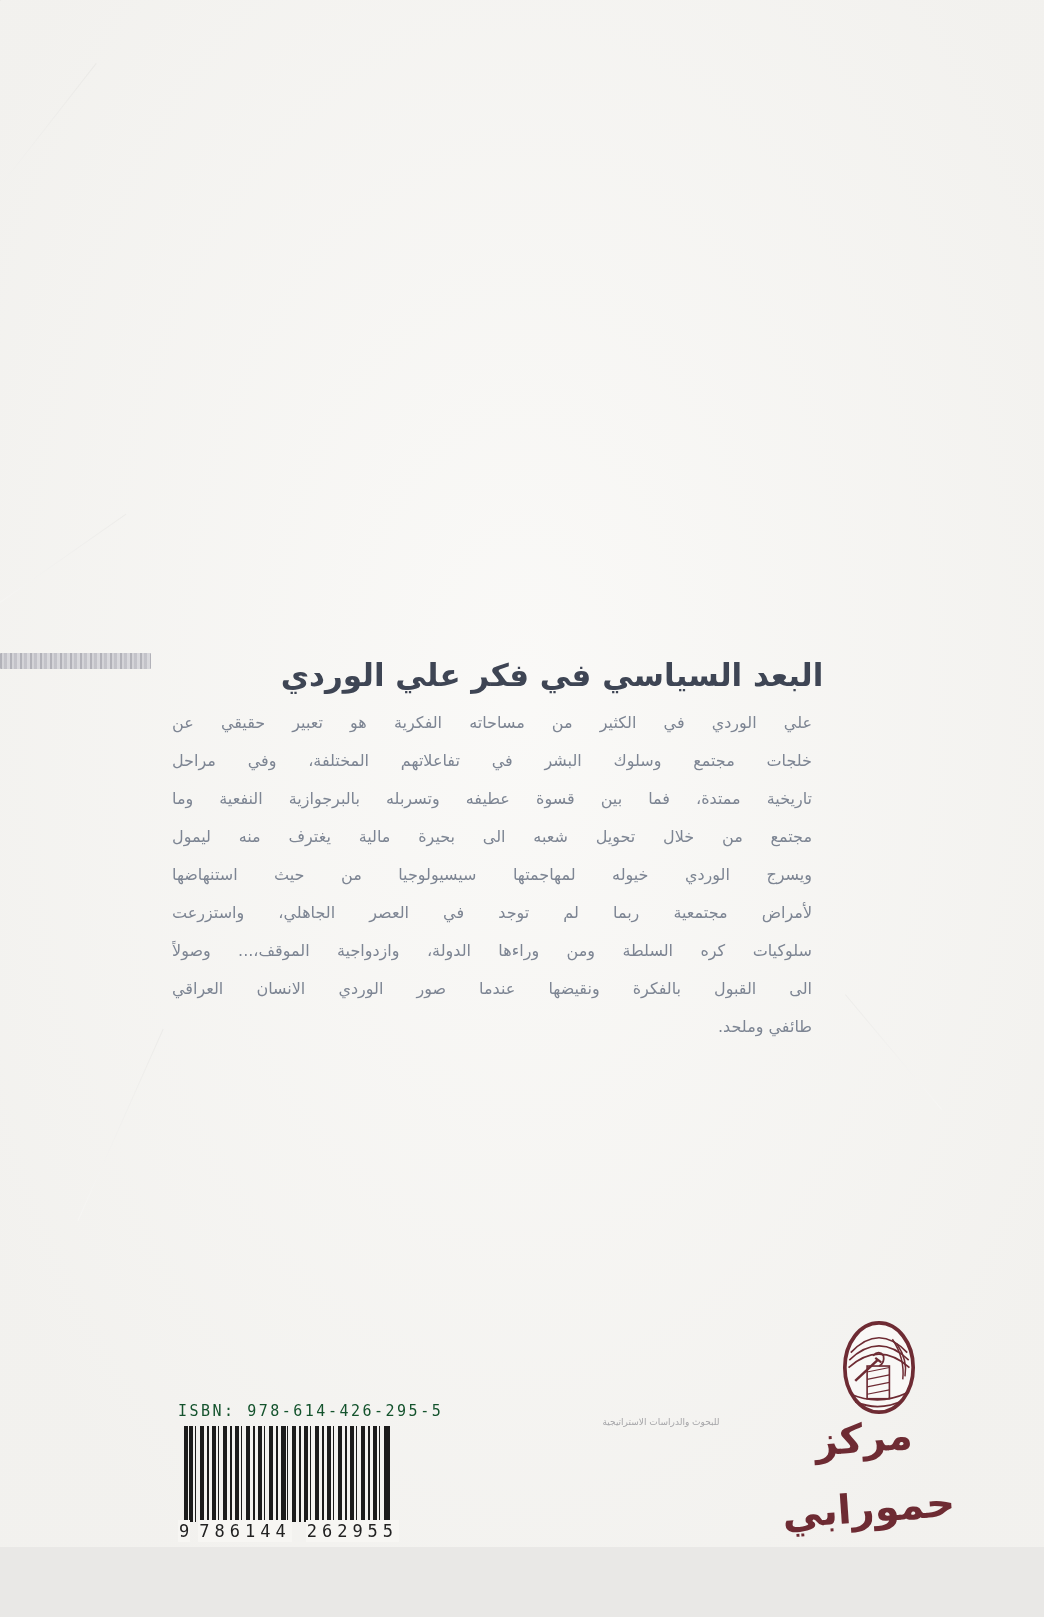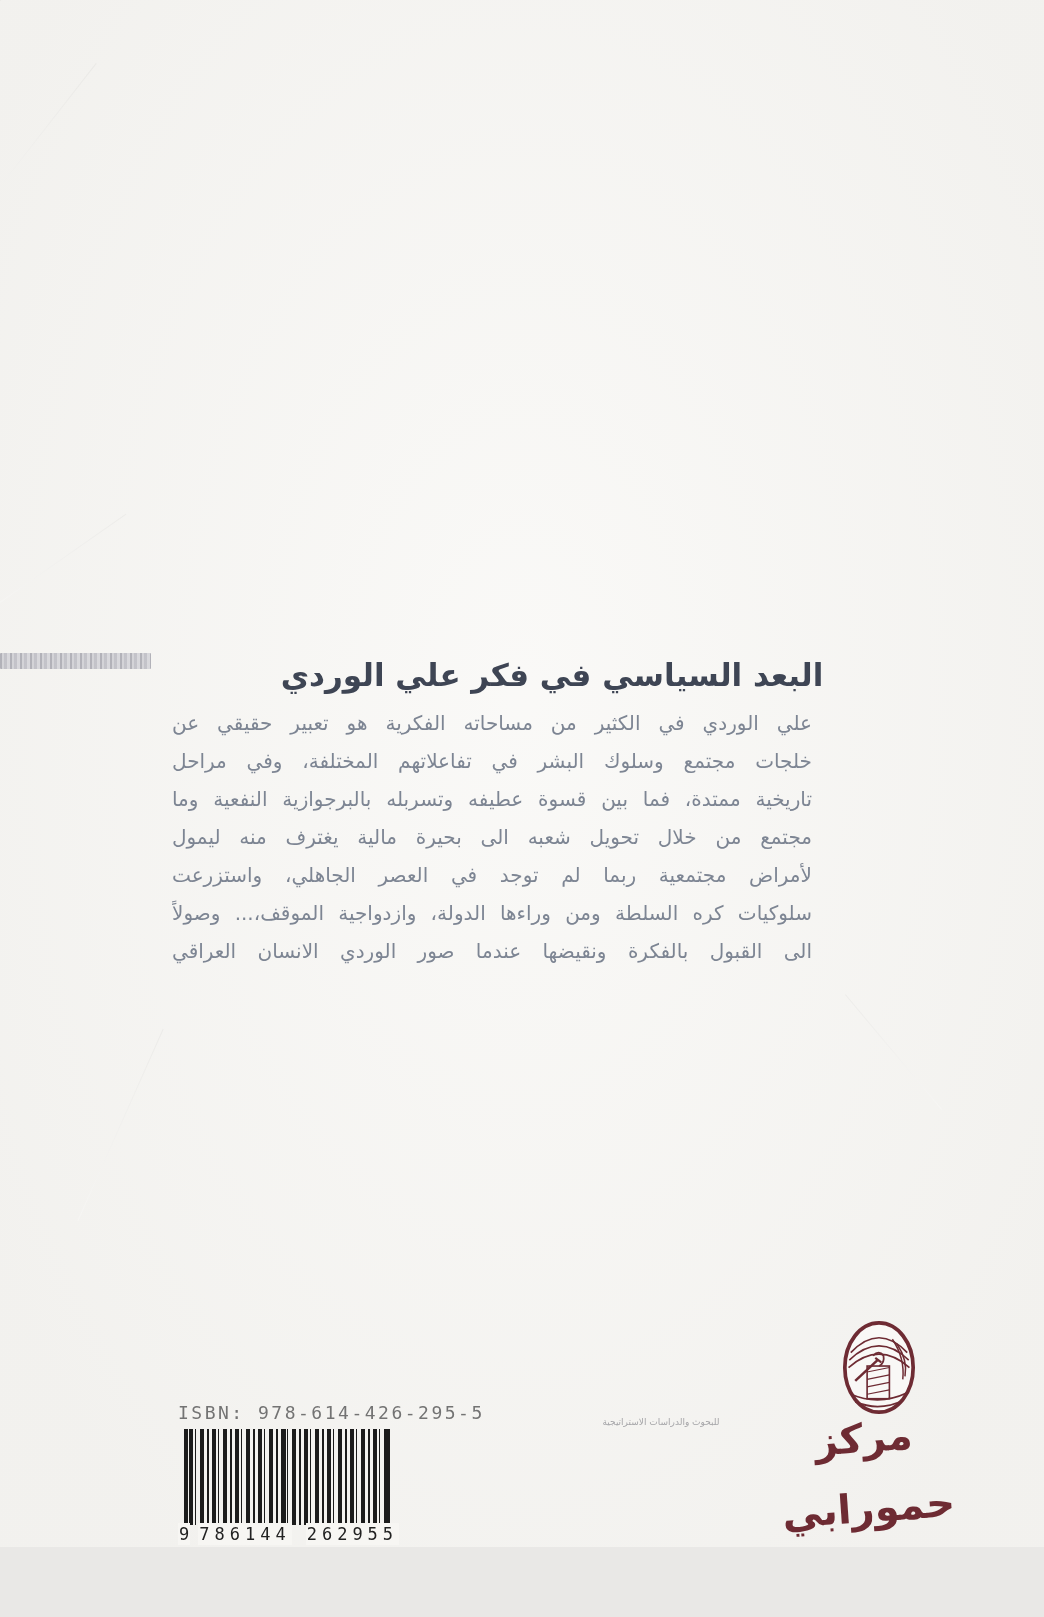--- a/index.html
+++ b/index.html
@@ -39,35 +39,35 @@
     transform:translateX(30px);
     direction:rtl;
     font-size:31px;font-weight:700;color:#3e4554;
     letter-spacing:0px;
   }
 
   .body-text{
     position:absolute;top:704px;left:172px;width:640px;
     direction:rtl;
     color:#7d8593;
-    font-size:20px;line-height:38px;
+    font-size:16px;line-height:38px;
   }
   .body-line{
     text-align:justify;
     text-align-last:justify;
     height:38px;overflow:hidden;
     white-space:nowrap;
   }
   .body-line.last{text-align-last:right;}
 
   
   .isbn-block{position:absolute;left:178px;top:1402px;width:230px;}
   .isbn-label{
     font-family:"DejaVu Sans Mono", monospace;
-    font-size:18px;color:#737373;letter-spacing:2.5px;white-space:nowrap;
+    font-size:15px;color:#14532d;letter-spacing:2.5px;white-space:nowrap;
   }
   .barcode{position:relative;margin-top:6px;width:218px;height:122px;}
   .bars{
     position:absolute;left:6px;top:0;width:206px;height:96px;
     background:repeating-linear-gradient(90deg,
       #1c1c1c 0 2px, transparent 2px 5px,
       #1c1c1c 5px 9px, transparent 9px 11px,
       #1c1c1c 11px 12px, transparent 12px 16px,
       #1c1c1c 16px 20px, transparent 20px 23px);
   }
@@ -123,23 +123,25 @@
 
   <div class="watermark-strip"></div>
 
   <h1 class="book-title">البعد السياسي في فكر علي الوردي</h1>
 
   <div class="body-text">
     <div class="body-line">علي الوردي في الكثير من مساحاته الفكرية هو تعبير حقيقي عن</div>
     <div class="body-line">خلجات مجتمع وسلوك البشر في تفاعلاتهم المختلفة، وفي مراحل</div>
     <div class="body-line">تاريخية ممتدة، فما بين قسوة عطيفه وتسربله بالبرجوازية النفعية وما</div>
     <div class="body-line">مجتمع من خلال تحويل شعبه الى بحيرة مالية يغترف منه ليمول</div>
+    <div class="body-line">ويسرج الوردي خيوله لمهاجمتها سيسيولوجيا من حيث استنهاضها</div>
     <div class="body-line">لأمراض مجتمعية ربما لم توجد في العصر الجاهلي، واستزرعت</div>
     <div class="body-line">سلوكيات كره السلطة ومن وراءها الدولة، وازدواجية الموقف،... وصولاً</div>
     <div class="body-line">الى القبول بالفكرة ونقيضها عندما صور الوردي الانسان العراقي</div>
+    <div class="body-line last">طائفي وملحد.</div>
   </div>
 
   <div class="isbn-block">
     <div class="isbn-label">ISBN: 978-614-426-295-5</div>
     <div class="barcode">
       <div class="bars"></div>
       <div class="guard g-left"></div>
       <div class="guard g-mid"></div>
       <div class="guard g-right"></div>
       <div class="barcode-digits">

